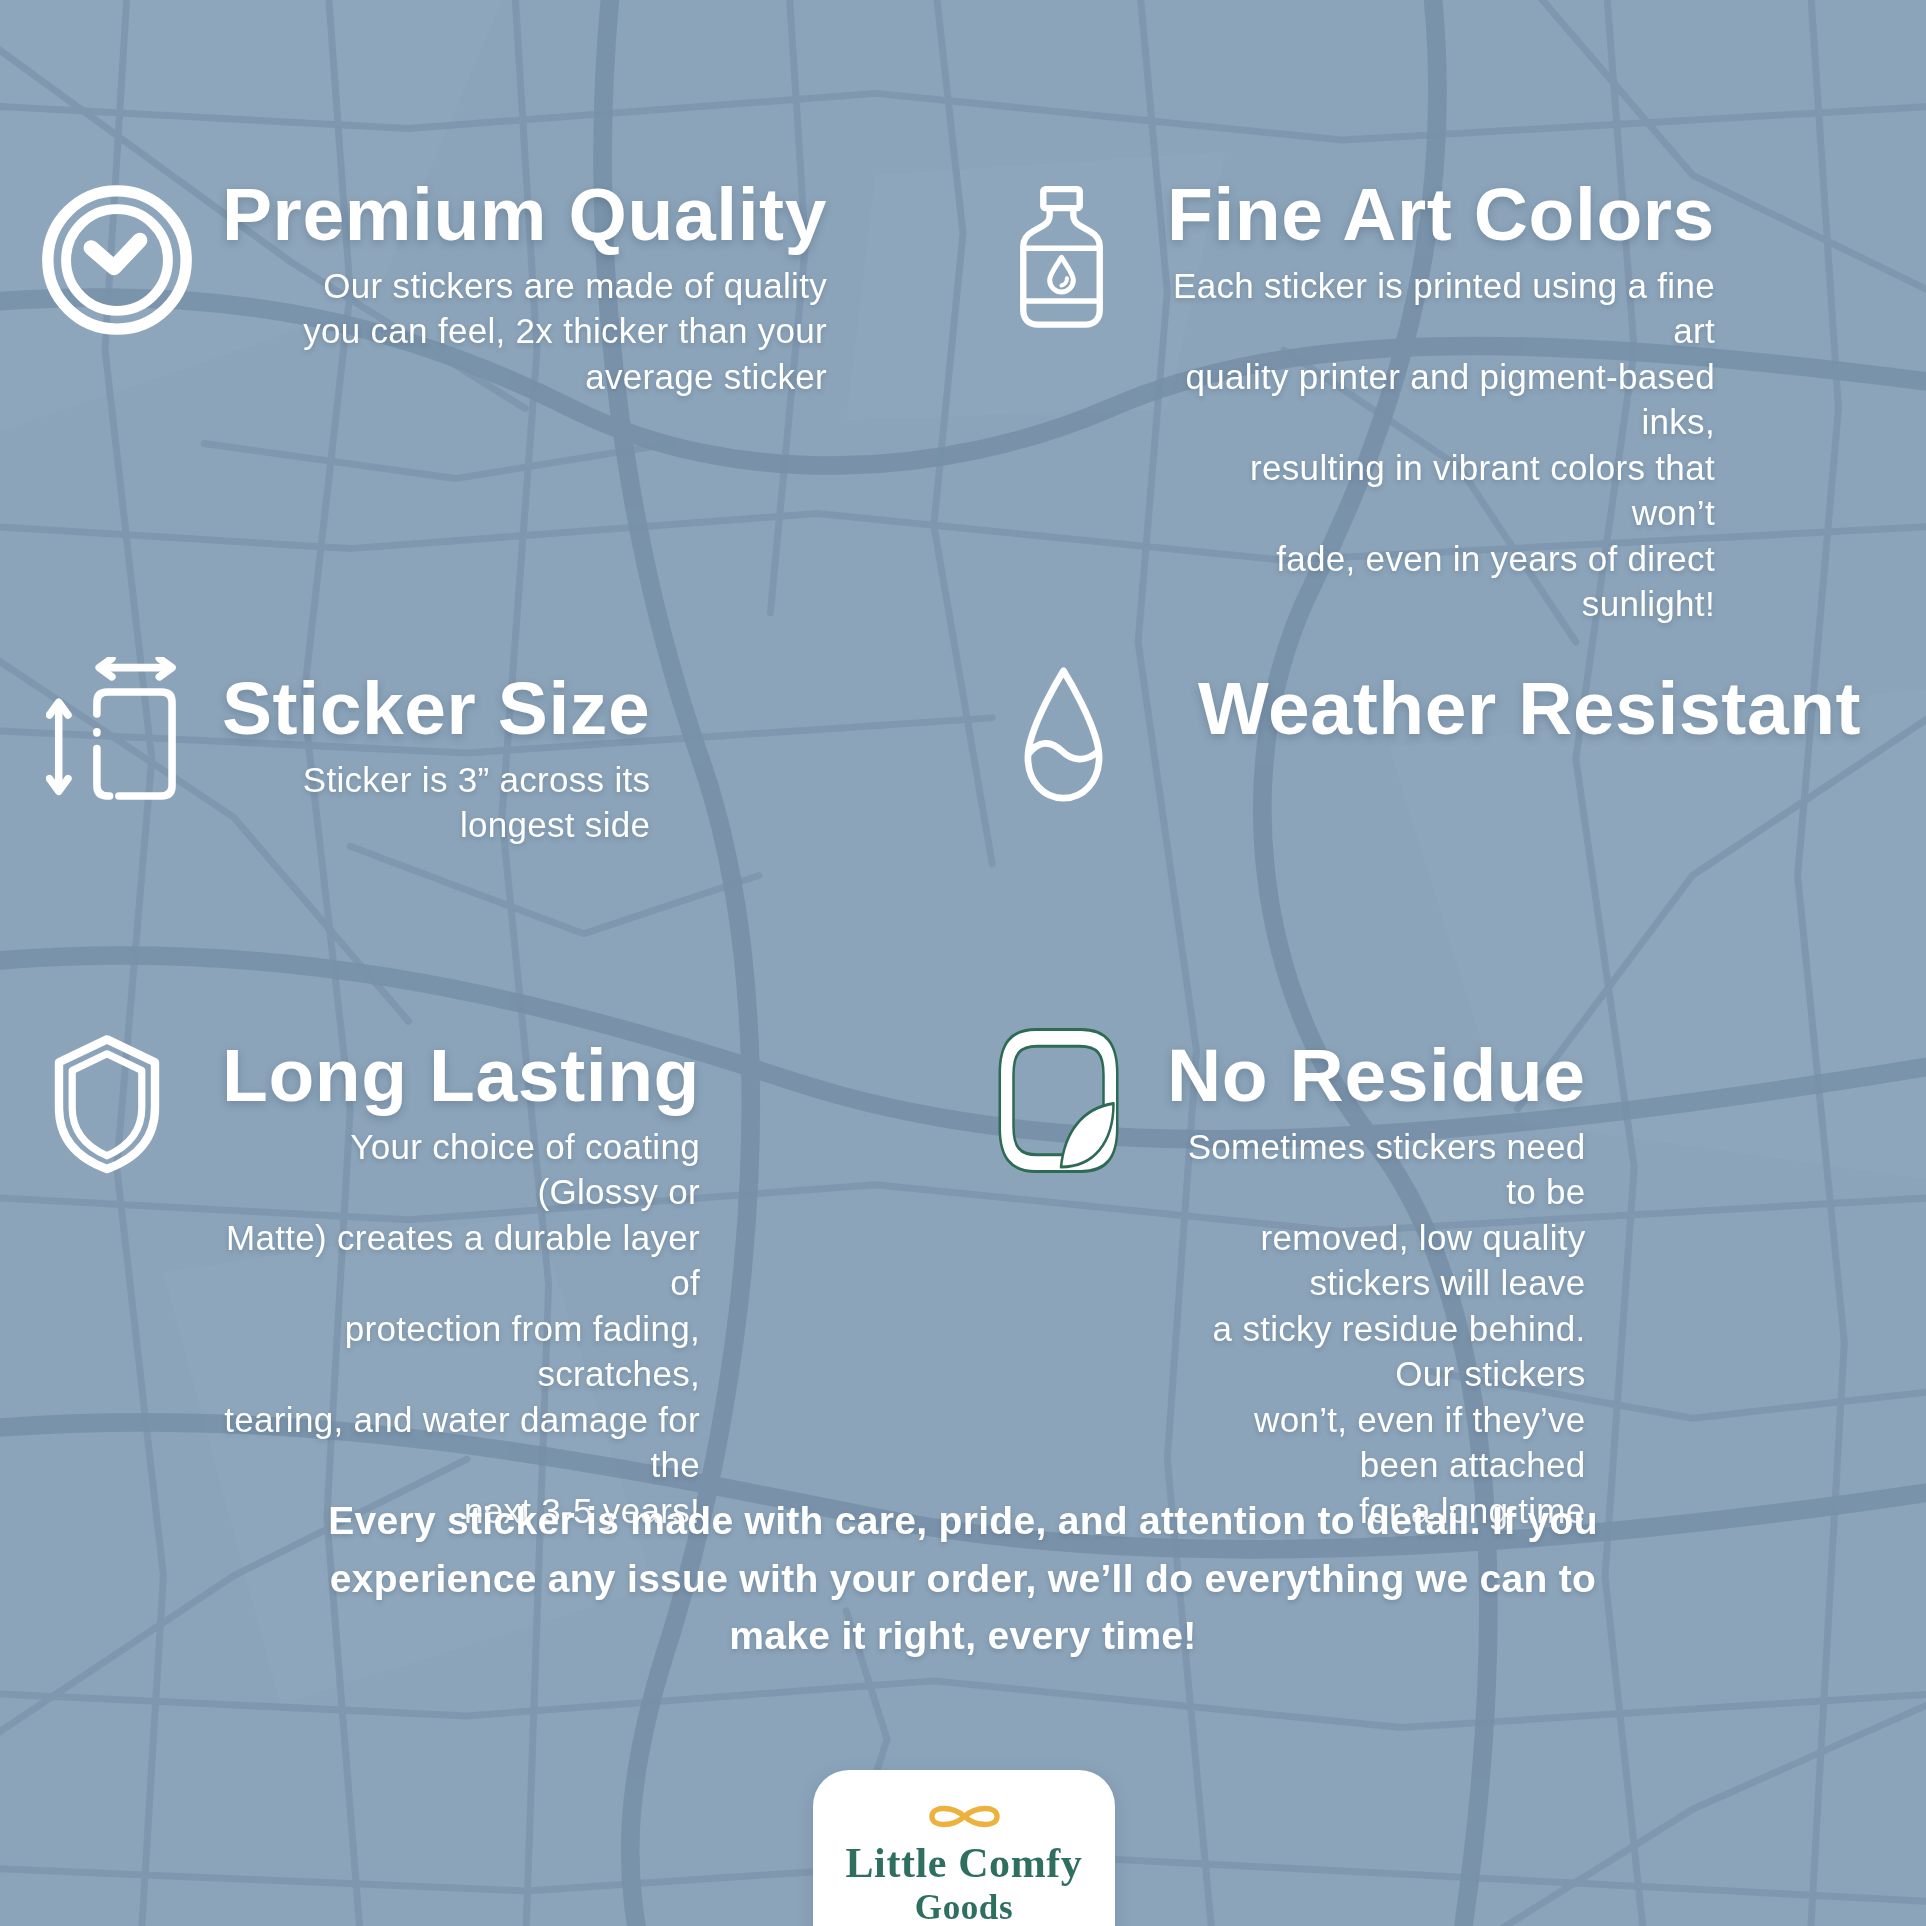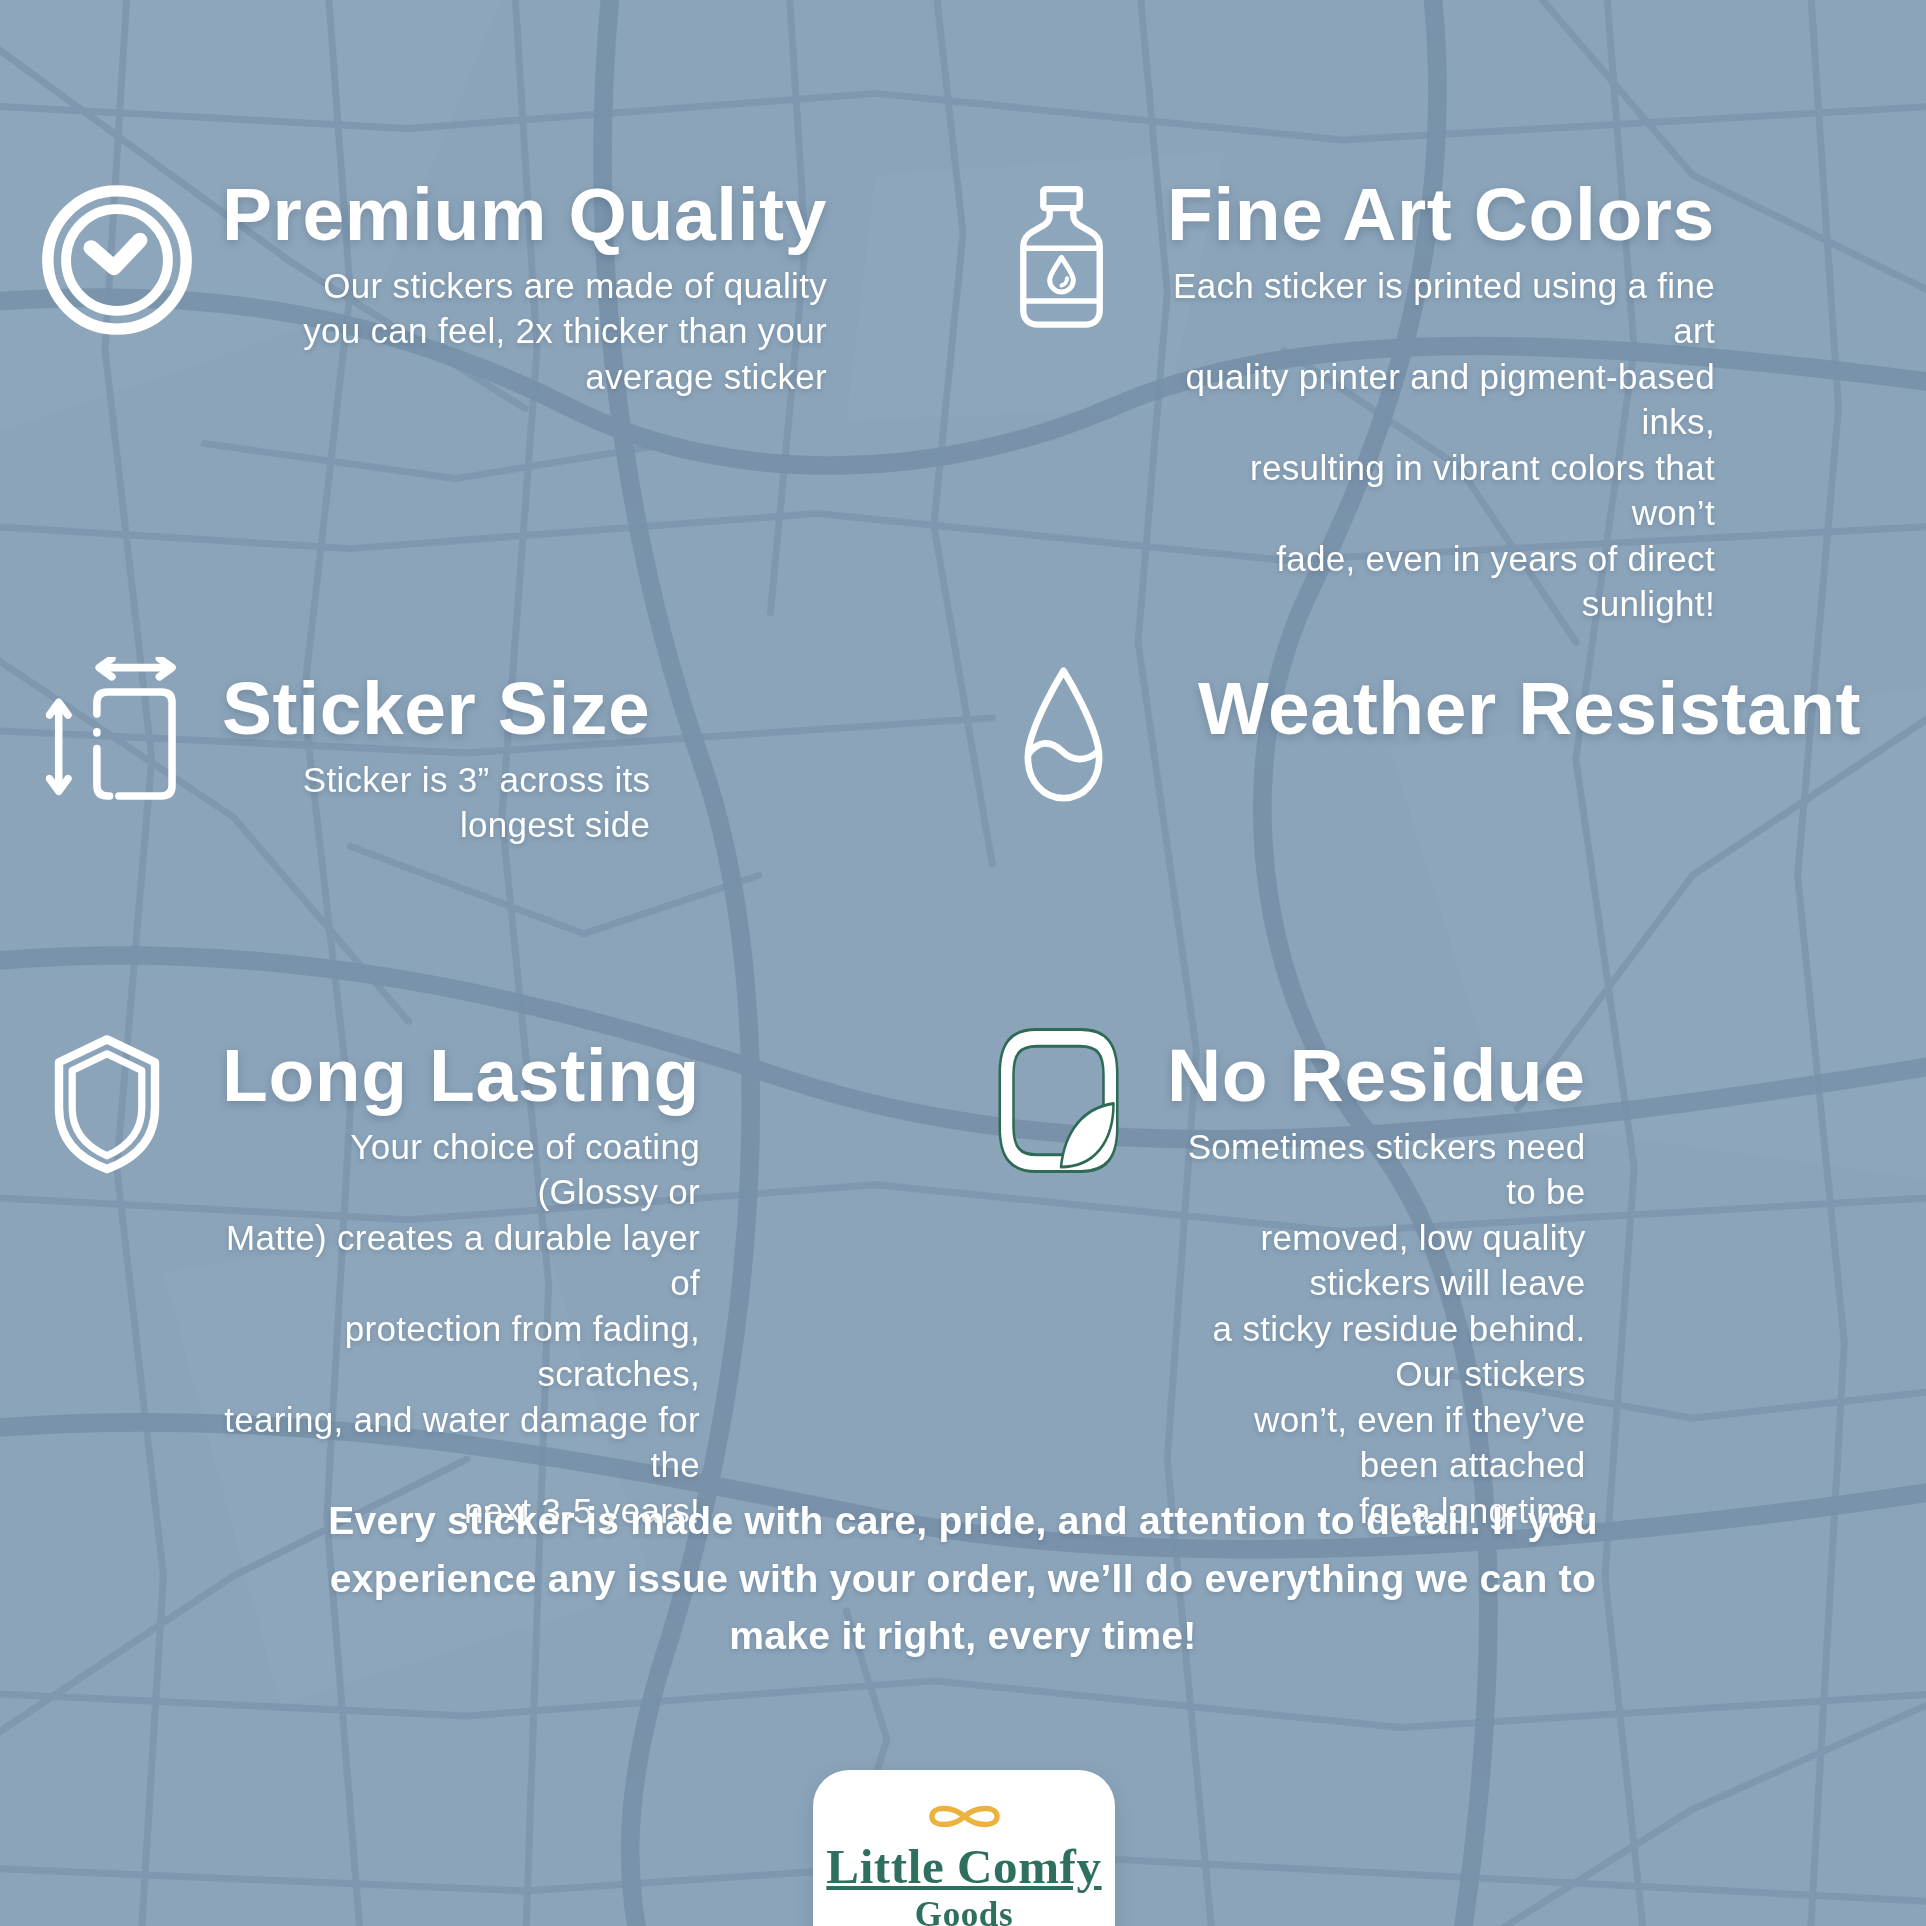--- a/index.html
+++ b/index.html
@@ -31,21 +31,21 @@
     text-shadow:0 2.3px 5.8px rgba(55,75,95,0.28);
   }
   .logo-card{
     position:absolute;left:813px;top:1770px;width:302px;height:198px;
     background:#FFFFFF;border-radius:36px;z-index:3;text-align:center;
     box-shadow:0 4.7px 17.5px rgba(60,80,100,0.18);
   }
   .logo-infinity{width:77px;height:33px;margin:30px auto 0 auto;display:block;}
   .logo-name{
     margin:9.3px 0 0 0;font-family:"Liberation Serif", serif;font-weight:700;
-    font-size:49px;line-height:1.0;color:#2E6F60;letter-spacing:0.6px;text-decoration:underline;
+    font-size:42px;line-height:1.0;color:#2E6F60;letter-spacing:0.6px;
   }
   .logo-sub{
     margin:5.8px 0 0 0;font-family:"Liberation Serif", serif;font-weight:700;
     font-size:35px;line-height:1.0;color:#2E6F60;letter-spacing:0.6px;
   }
 </style>
 </head>
 <body>
 
 <svg id="map-bg" viewBox="0 0 3300 3300" xmlns="http://www.w3.org/2000/svg">

